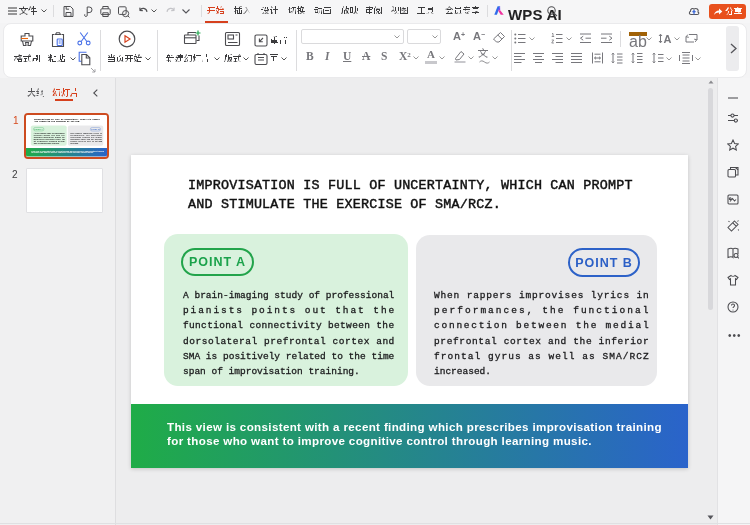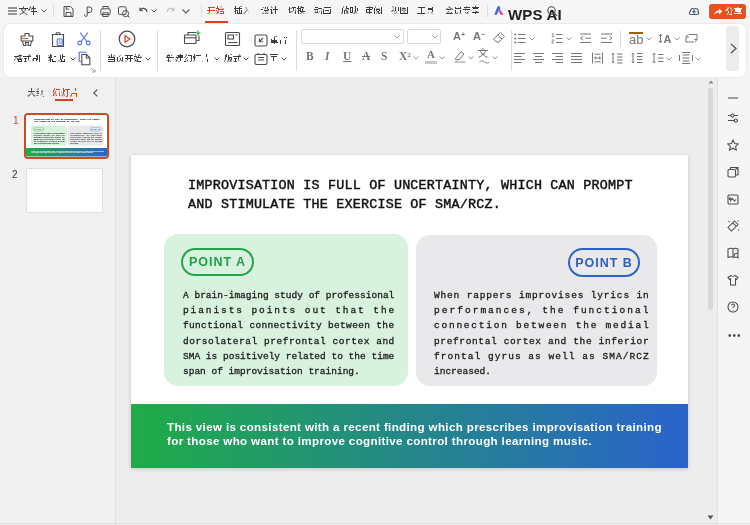--- a/index.html
+++ b/index.html
@@ -312,21 +312,21 @@
     </svg>
 <svg class="abs" style="left:579px;top:33px" width="13" height="11" viewBox="0 0 13 11">
       <path d="M1 1 H12 M1 9.5 H12 M6.5 5.2 H12" stroke="#77777c" fill="none" stroke-width="1"></path>
       <path d="M4.2 3.2 L1.5 5.2 L4.2 7.2" stroke="#77777c" fill="none" stroke-width="1"></path>
     </svg>
 <svg class="abs" style="left:600px;top:33px" width="13" height="11" viewBox="0 0 13 11">
       <path d="M1 1 H12 M1 9.5 H12 M1 5.2 H6.5" stroke="#77777c" fill="none" stroke-width="1"></path>
       <path d="M9.3 3.2 L12 5.2 L9.3 7.2" stroke="#77777c" fill="none" stroke-width="1"></path>
     </svg>
 <div class="vline" style="left:620px;top:31px;height:16px"></div>
-<div class="abs" style="left:629px;top:32px;font-size:13px;color:#77777c;border-top:2px solid #a16207;line-height:11px">ab</div>
+<div class="abs" style="left:629px;top:32px;font-size:16px;color:#77777c;border-top:4px solid #a16207;line-height:11px">ab</div>
 <svg class="abs" style="left:646px;top:37px" width="6" height="4" viewBox="0 0 6 4">
       <path d="M0.5 0.5 L3 3 L5.5 0.5" stroke="#999" fill="none" stroke-width="1"></path>
     </svg>
 <svg class="abs" style="left:658px;top:32px" width="14" height="13" viewBox="0 0 14 13">
       <path d="M2.5 2.5 V10.5 M1 4 L2.5 2.2 L4 4 M1 9 L2.5 10.8 L4 9" stroke="#77777c" fill="none" stroke-width="1"></path>
       <text x="5.5" y="11" font-size="11" font-weight="bold" fill="#77777c" font-family="Liberation Sans">A</text>
     </svg>
 <svg class="abs" style="left:674px;top:37px" width="6" height="4" viewBox="0 0 6 4">
       <path d="M0.5 0.5 L3 3 L5.5 0.5" stroke="#999" fill="none" stroke-width="1"></path>
     </svg>

